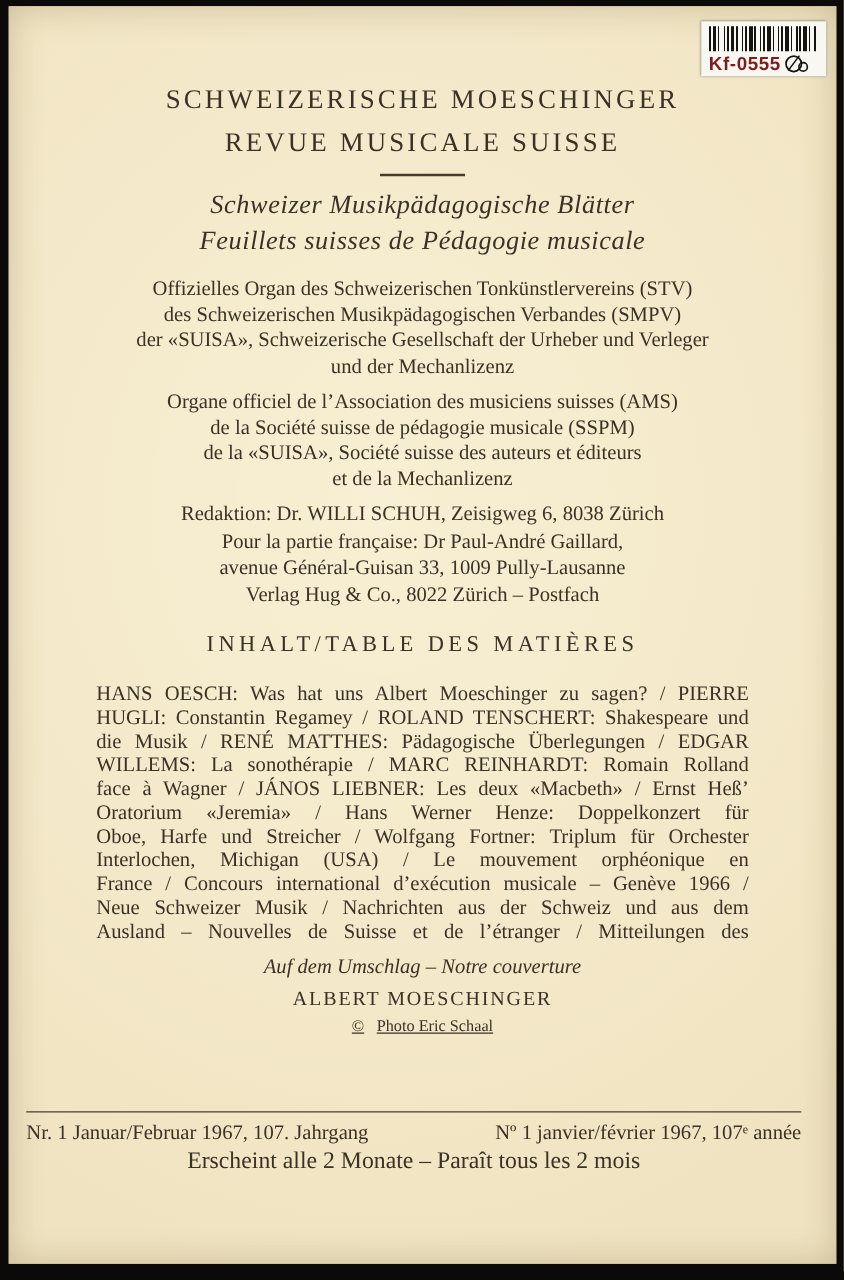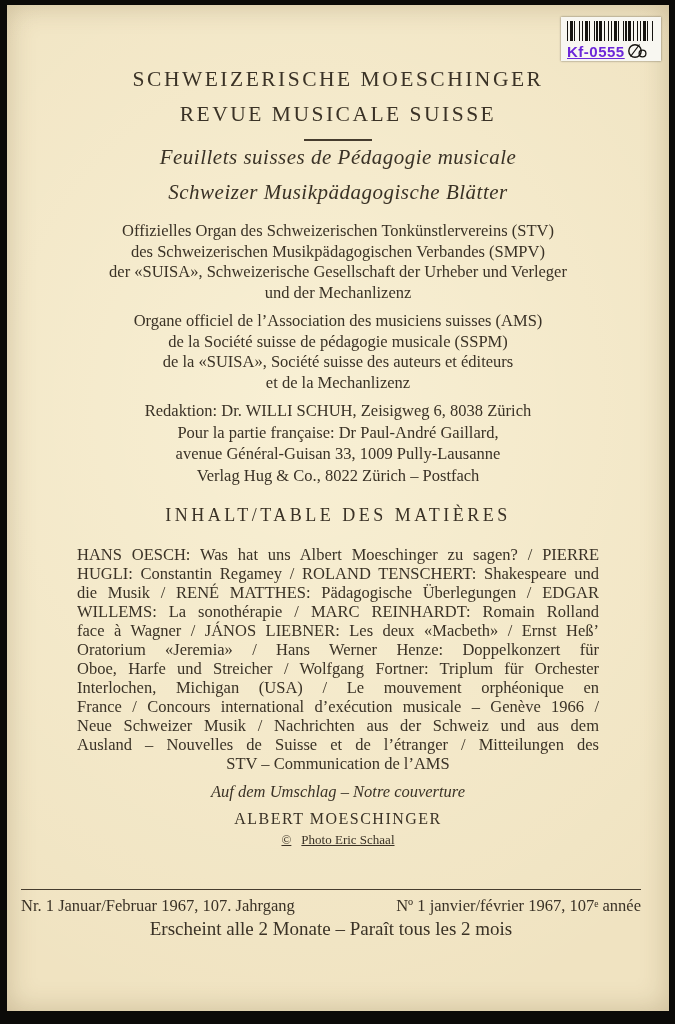--- a/index.html
+++ b/index.html
@@ -82,21 +82,21 @@
     height:20px;width:86px;
     background:repeating-linear-gradient(90deg,
       #15130f 0 1.5px, transparent 1.5px 3px,
       #15130f 3px 6px, transparent 6px 7.5px,
       #15130f 7.5px 8.5px, transparent 8.5px 12px,
       #15130f 12px 13px, transparent 13px 14.5px);
   }
   .sticker-row{display:flex;align-items:center;margin-top:1px;}
   .sticker-code{
     font-family:"Liberation Sans","DejaVu Sans",sans-serif;
-    font-weight:bold;font-size:15px;color:#6d28d9;letter-spacing:.5px;text-decoration:underline;
+    font-weight:bold;font-size:15px;color:#7f1d1d;letter-spacing:.5px;
   }
   .sticker-logo{margin-left:2px;display:inline-flex;}
 </style>
 </head>
 <body>
 
 <div class="paper">
 
   <div class="sticker">
     <div class="barcode"></div>
@@ -112,22 +112,22 @@
     </div>
   </div>
 
   <div class="content">
 
     <div class="title title-de">SCHWEIZERISCHE MOESCHINGER</div>
     <div class="title title-fr">REVUE MUSICALE SUISSE</div>
 
     <hr class="divider">
 
+    <div class="subtitle subtitle-de">Schweizer Musikpädagogische Blätter</div>
     <div class="subtitle subtitle-fr">Feuillets suisses de Pédagogie musicale</div>
-    <div class="subtitle subtitle-de">Schweizer Musikpädagogische Blätter</div>
 
     <div class="org-block org-de">
       <div>Offizielles Organ des Schweizerischen Tonkünstlervereins (STV)</div>
       <div>des Schweizerischen Musikpädagogischen Verbandes (SMPV)</div>
       <div>der «SUISA», Schweizerische Gesellschaft der Urheber und Verleger</div>
       <div>und der Mechanlizenz</div>
     </div>
 
     <div class="org-block org-fr">
       <div>Organe officiel de l’Association des musiciens suisses (AMS)</div>
@@ -150,21 +150,20 @@
       <div class="cline">HUGLI: Constantin Regamey / ROLAND TENSCHERT: Shakespeare und</div>
       <div class="cline">die Musik / RENÉ MATTHES: Pädagogische Überlegungen / EDGAR</div>
       <div class="cline">WILLEMS: La sonothérapie / MARC REINHARDT: Romain Rolland</div>
       <div class="cline">face à Wagner / JÁNOS LIEBNER: Les deux «Macbeth» / Ernst Heß’</div>
       <div class="cline">Oratorium «Jeremia» / Hans Werner Henze: Doppelkonzert für</div>
       <div class="cline">Oboe, Harfe und Streicher / Wolfgang Fortner: Triplum für Orchester</div>
       <div class="cline">Interlochen, Michigan (USA) / Le mouvement orphéonique en</div>
       <div class="cline">France / Concours international d’exécution musicale – Genève 1966 /</div>
       <div class="cline">Neue Schweizer Musik / Nachrichten aus der Schweiz und aus dem</div>
       <div class="cline">Ausland – Nouvelles de Suisse et de l’étranger / Mitteilungen des</div>
-      <div class="cline cline-last">STV – Communication de l’AMS</div>
     </div>
 
     <div class="cover-caption">Auf dem Umschlag – Notre couverture</div>
     <div class="cover-name">ALBERT MOESCHINGER</div>
     <div class="cover-credit">
       <span class="csym">©</span><span>Photo Eric Schaal</span>
     </div>
 
   </div>
 

